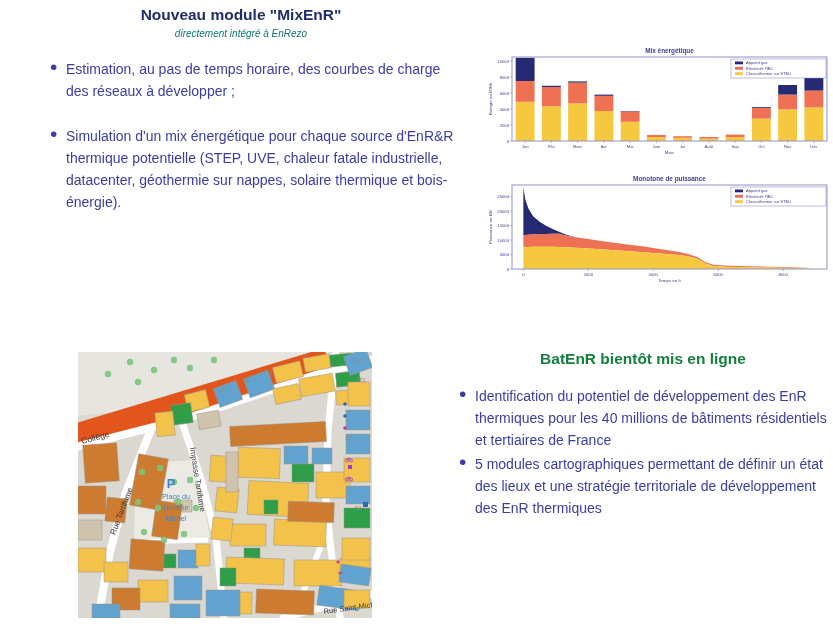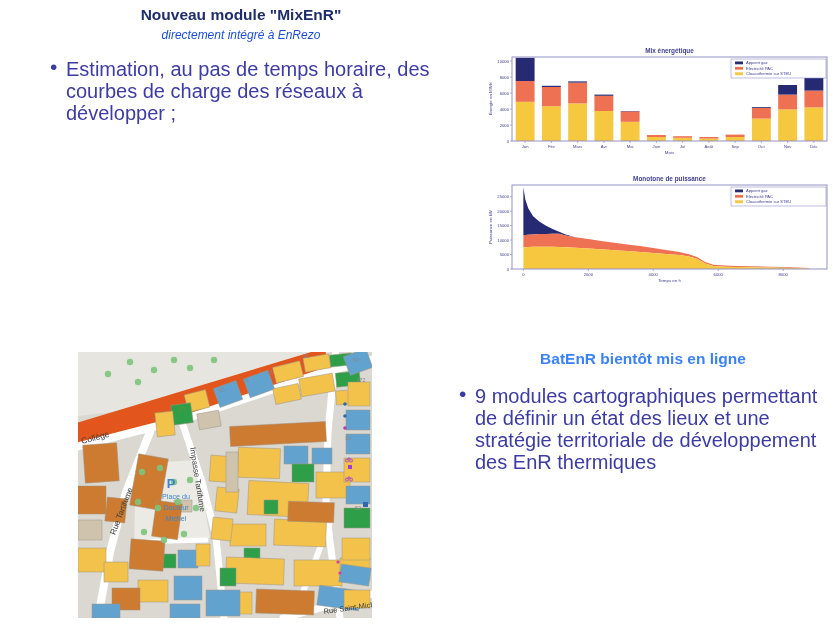--- a/index.html
+++ b/index.html
@@ -4,49 +4,50 @@
 <style>
   html,body{margin:0;padding:0;}
   body{
     width:833px;height:640px;position:relative;overflow:hidden;
     background:#ffffff;font-family:"Liberation Sans",sans-serif;
   }
   .abs{position:absolute;}
   
   #left-title{left:58px;top:6px;width:366px;text-align:center;}
   .h-title{font-weight:bold;font-size:15.5px;color:#1f2d6b;}
-  .h-sub{font-style:italic;font-size:12px;color:#1d4ed8;margin-top:4px;}
+  .h-sub{font-style:italic;font-size:10px;color:#0f766e;margin-top:4px;}
   
   ul.blist{margin:0;padding:0 0 0 20px;list-style:none;}
-  ul.blist li{position:relative;font-size:20px;line-height:22px;color:#3c3ca4;}
+  ul.blist li{position:relative;font-size:14px;line-height:22px;color:#3c3ca4;}
   ul.blist li::before{content:"\2022";position:absolute;left:-16px;top:-2px;font-size:21px;color:#3c3ca4;}
   #left-bullets{left:46px;top:58px;width:414px;}
   #left-bullets li{margin-bottom:23px;}
   
   #charts{left:486px;top:44px;width:345px;}
   #charts svg{display:block;}
   #chart2{margin-top:3px;}
   
   #map{left:78px;top:352px;width:294px;height:266px;}
   
   #right-panel{left:455px;top:350px;width:376px;}
-  .h2{text-align:center;font-weight:bold;font-size:15.5px;color:#3b82f6;margin:0 0 17px 0;}
+  .h2{text-align:center;font-weight:bold;font-size:15.5px;color:#15803d;margin:0 0 17px 0;}
   #right-panel li{margin-bottom:2px;}
 </style>
 </head>
 <body>
 
 <div class="abs" id="left-title">
   <div class="h-title">Nouveau module "MixEnR"</div>
   <div class="h-sub">directement intégré à EnRezo</div>
 </div>
 
 <div class="abs" id="left-bullets">
   <ul class="blist">
     <li>Estimation, au pas de temps horaire, des courbes de charge des réseaux à développer ;</li>
+    <li>Simulation d'un mix énergétique pour chaque source d'EnR&amp;R thermique potentielle (STEP, UVE, chaleur fatale industrielle, datacenter, géothermie sur nappes, solaire thermique et bois-énergie).</li>
   </ul>
 </div>
 
 <div class="abs" id="charts">
   <svg id="chart1" width="345" height="125" viewBox="0 0 345 125">
       <rect x="29.675" y="57.8" width="18.9" height="39.2" fill="#f6c83f"></rect>
       <rect x="29.675" y="37" width="18.9" height="20.8" fill="#ef7153"></rect>
       <rect x="29.675" y="13.799999999999997" width="18.9" height="23.200000000000003" fill="#262a72"></rect>
       <line x1="39.125" y1="97" x2="39.125" y2="99" stroke="#9191c8" stroke-width="0.7"></line>
       <text x="39.125" y="103.5" text-anchor="middle" font-size="4.2" fill="#3f3f8f" font-family="&quot;Liberation Sans&quot;,sans-serif">Jan</text>
@@ -299,15 +300,16 @@
       <text x="278" y="10" font-size="5.5" fill="#8a8a8a" font-family="&quot;Liberation Sans&quot;,sans-serif" text-anchor="middle" transform="rotate(0 278 10)">54</text>
       <text x="283" y="30" font-size="5.5" fill="#8a8a8a" font-family="&quot;Liberation Sans&quot;,sans-serif" text-anchor="middle" transform="rotate(0 283 30)">172</text>
       <text x="270" y="88" font-size="5.5" fill="#8a8a8a" font-family="&quot;Liberation Sans&quot;,sans-serif" text-anchor="middle" transform="rotate(0 270 88)">16</text>
       <text x="280" y="158" font-size="5.5" fill="#8a8a8a" font-family="&quot;Liberation Sans&quot;,sans-serif" text-anchor="middle" transform="rotate(0 280 158)">52</text>
     </svg>
 </div>
 
 <div class="abs" id="right-panel">
   <div class="h2">BatEnR bientôt mis en ligne</div>
   <ul class="blist">
-    <li>9 modules cartographiques permettant de définir un état des lieux et une stratégie territoriale de développement des EnR thermiques</li>
+    <li>Identification du potentiel de développement des EnR thermiques pour les 40 millions de bâtiments résidentiels et tertiaires de France</li>
+    <li>5 modules cartographiques permettant de définir un état des lieux et une stratégie territoriale de développement des EnR thermiques</li>
   </ul>
 </div>
 
 </body></html>

